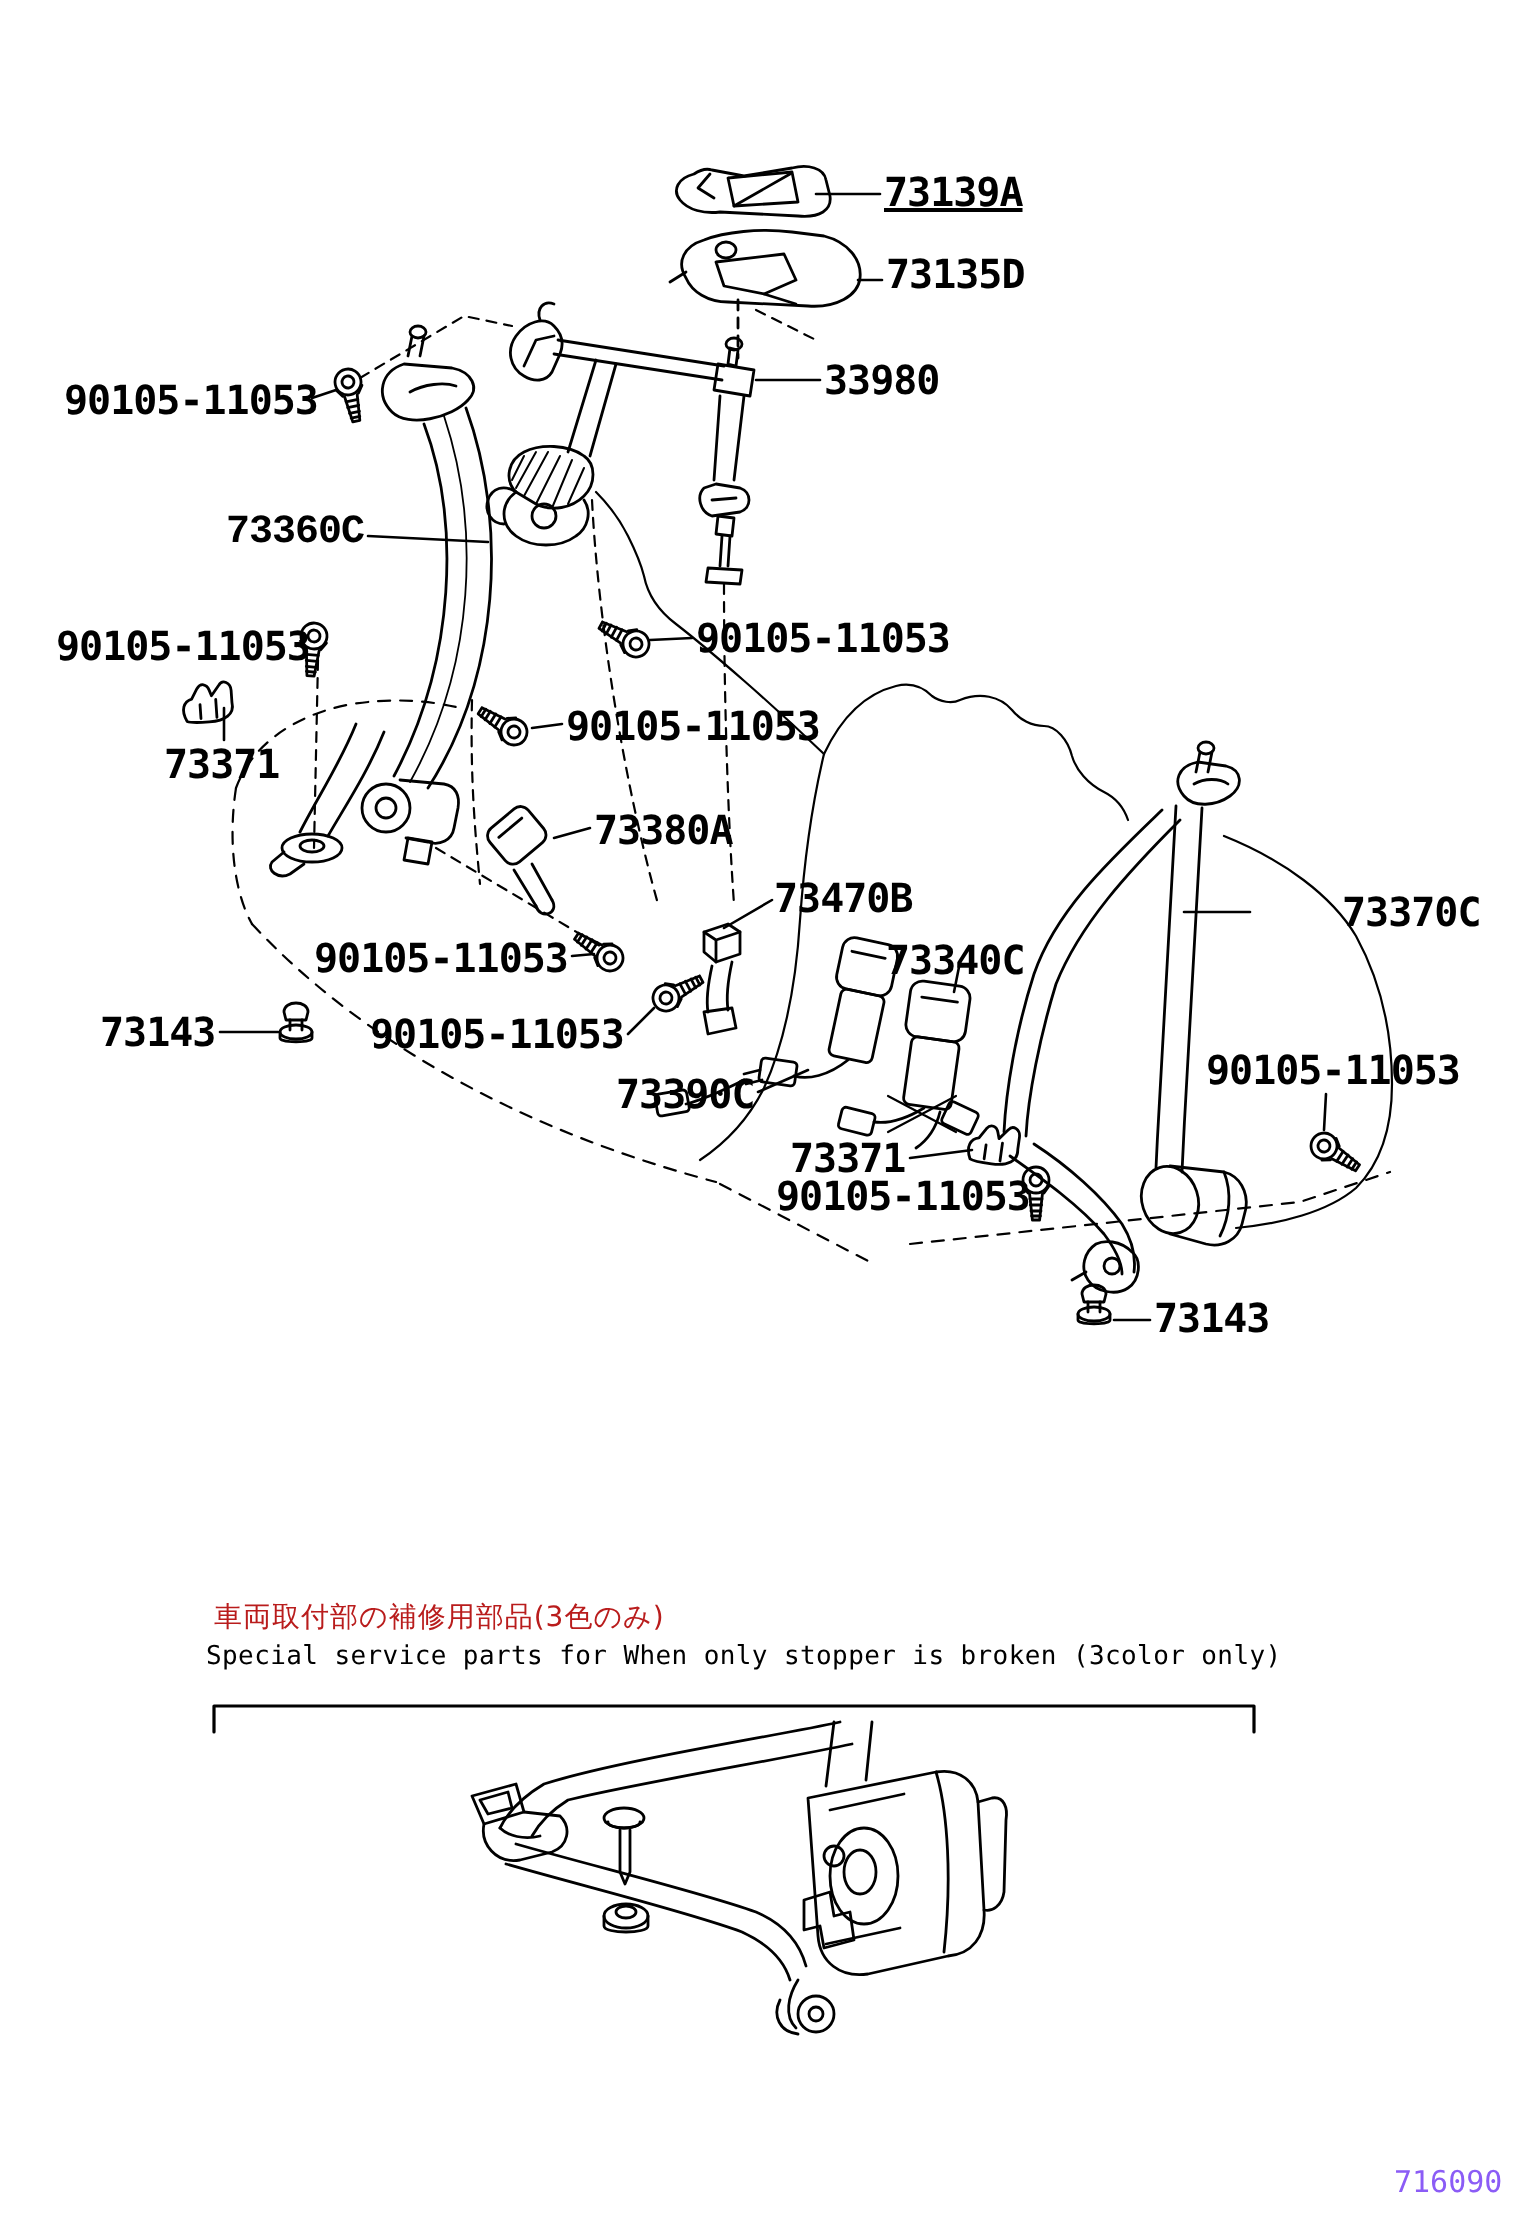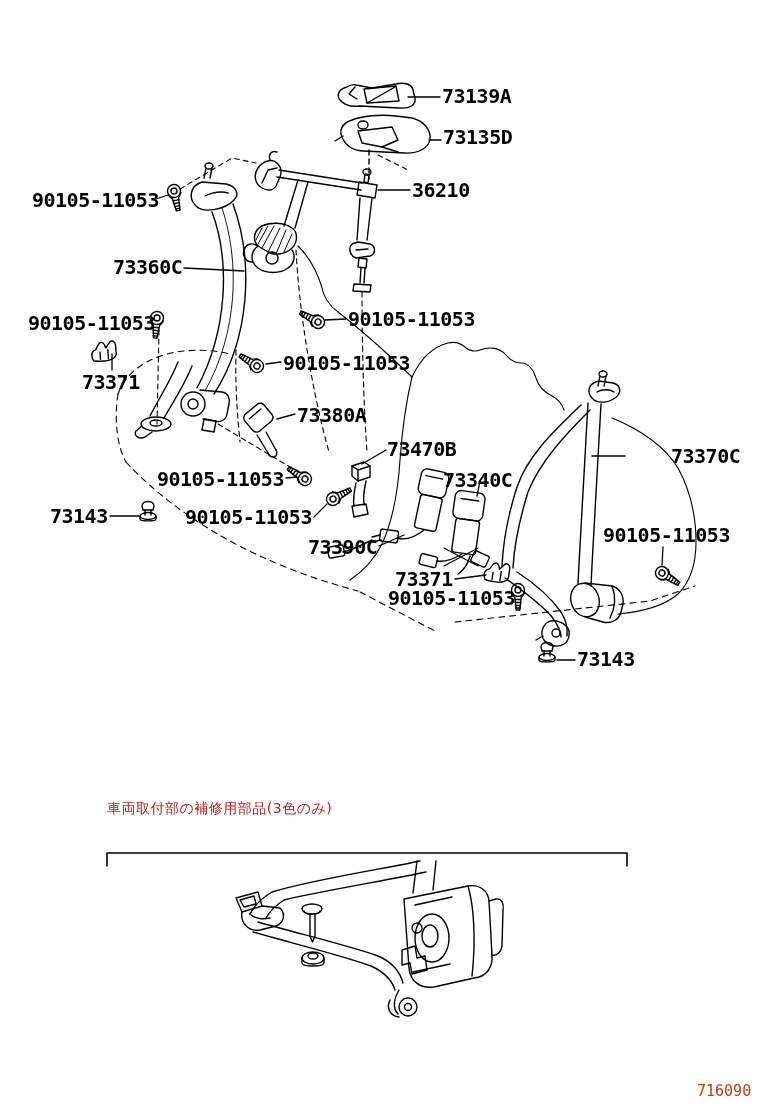--- a/index.html
+++ b/index.html
@@ -5,21 +5,21 @@
   html,body{margin:0;padding:0;background:#fff;}
   #page{position:relative;width:760px;height:1112px;background:#fff;overflow:hidden;
         font-family:"DejaVu Sans Mono",monospace;color:#000;}
   #art{position:absolute;left:0;top:0;}
   .plabel{position:absolute;font:700 20px "DejaVu Sans Mono",monospace;
           letter-spacing:-0.5px;line-height:20px;white-space:nowrap;color:#000;}
   .note-ja{position:absolute;left:107px;top:800px;font:400 14px "DejaVu Sans",sans-serif;
            letter-spacing:0.5px;color:#b91c1c;white-space:nowrap;}
   .note-en{position:absolute;left:103px;top:821px;font:400 13px "DejaVu Sans Mono",monospace;
            letter-spacing:0.2px;color:#000;white-space:nowrap;}
-  .docnum{position:absolute;left:697px;top:1082px;font:400 15px "DejaVu Sans Mono",monospace;color:#c2410c;}
+  .docnum{position:absolute;left:697px;top:1082px;font:400 15px "DejaVu Sans Mono",monospace;color:#8b5cf6;}
 </style>
 </head>
 <body>
 
 <div id="page">
 
 <svg id="art" width="760" height="1112" viewBox="0 0 760 1112">
   <defs>
     <g id="screw">
       <circle cx="0" cy="0" r="6.5"></circle>
@@ -257,39 +257,40 @@
       <path d="M402,950 L415,946 L417,958 L425,956 L427,970 L412,974 L410,963 L402,965 Z"></path>
       <path d="M399,990 C394,998 392,1008 398,1014"></path>
       <path d="M390,1000 C386,1008 390,1016 399,1017"></path>
       <circle cx="408" cy="1007" r="9"></circle>
       <circle cx="408" cy="1007" r="3.5"></circle>
     </g>
   </g>
 </svg>
 
   <div id="labels">
-      <div class="plabel" style="left: 442px; top: 86px;">73139A</div>
+      <div class="plabel" style="left: 442px; top: 86px; text-decoration: underline;">73139A</div>
       <div class="plabel" style="left: 443px; top: 127px;">73135D</div>
-      <div class="plabel" style="left: 412px; top: 180px;">36210</div>
+      <div class="plabel" style="left: 412px; top: 180px;">33980</div>
       <div class="plabel" style="left: 32px; top: 190px;">90105-11053</div>
-      <div class="plabel" style="left: 113px; top: 257px;">73360C</div>
+      <div class="plabel" style="left: 113px; top: 257px; font-family: Liberation Mono, monospace;">73360C</div>
       <div class="plabel" style="left: 28px; top: 313px;">90105-11053</div>
       <div class="plabel" style="left: 82px; top: 372px;">73371</div>
       <div class="plabel" style="left: 348px; top: 309px;">90105-11053</div>
       <div class="plabel" style="left: 283px; top: 353px;">90105-11053</div>
       <div class="plabel" style="left: 297px; top: 405px;">73380A</div>
       <div class="plabel" style="left: 387px; top: 439px; text-align: right;">73470B</div>
       <div class="plabel" style="left: 443px; top: 470px;">73340C</div>
       <div class="plabel" style="left: 627px; top: 446px; margin-left: 44px;">73370C</div>
       <div class="plabel" style="left: 603px; top: 525px;">90105-11053</div>
       <div class="plabel" style="left: 50px; top: 506px;">73143</div>
       <div class="plabel" style="left: 157px; top: 469px;">90105-11053</div>
       <div class="plabel" style="left: 185px; top: 507px;">90105-11053</div>
       <div class="plabel" style="left: 308px; top: 537px;">73390C</div>
       <div class="plabel" style="left: 395px; top: 569px;">73371</div>
       <div class="plabel" style="left: 388px; top: 588px;">90105-11053</div>
       <div class="plabel" style="left: 577px; top: 649px;">73143</div>
     </div>
 
   <div class="note-ja">車両取付部の補修用部品(3色のみ)</div>
+  <div class="note-en">Special service parts for When only stopper is broken (3color only)</div>
 
   <div class="docnum">716090</div>
 </div>
 
 </body></html>

